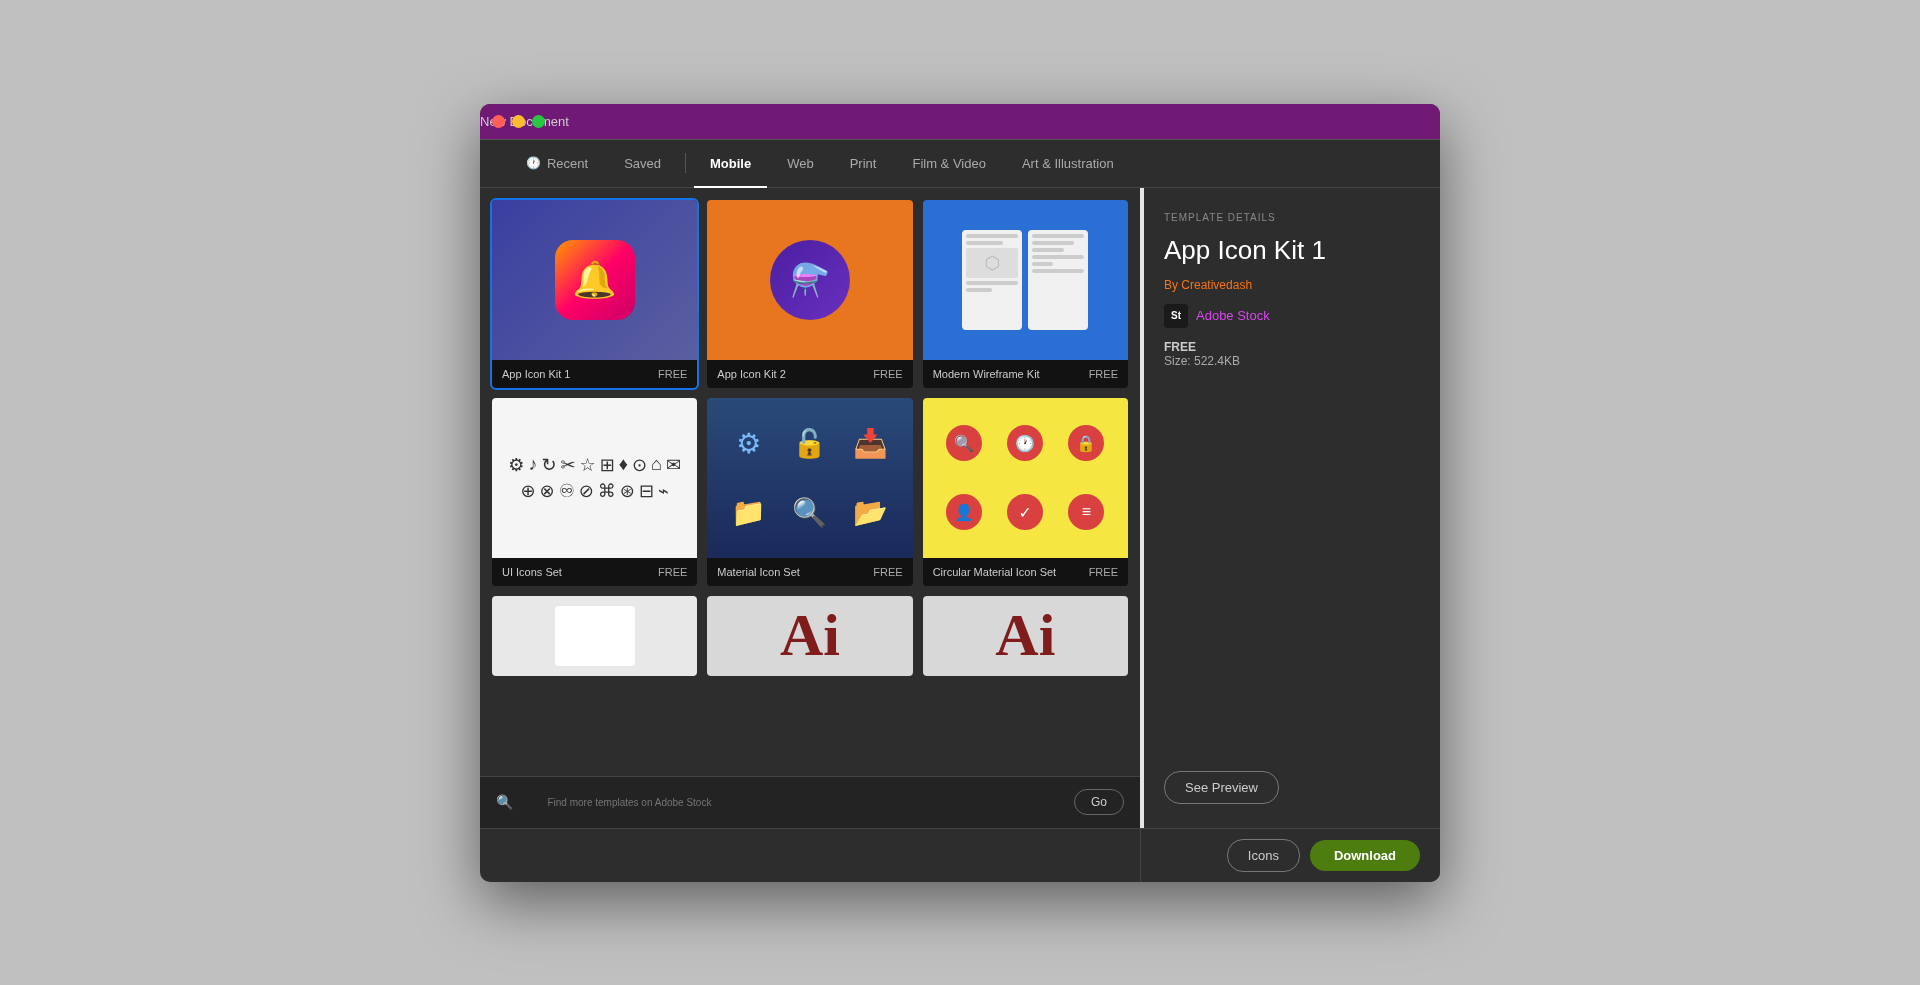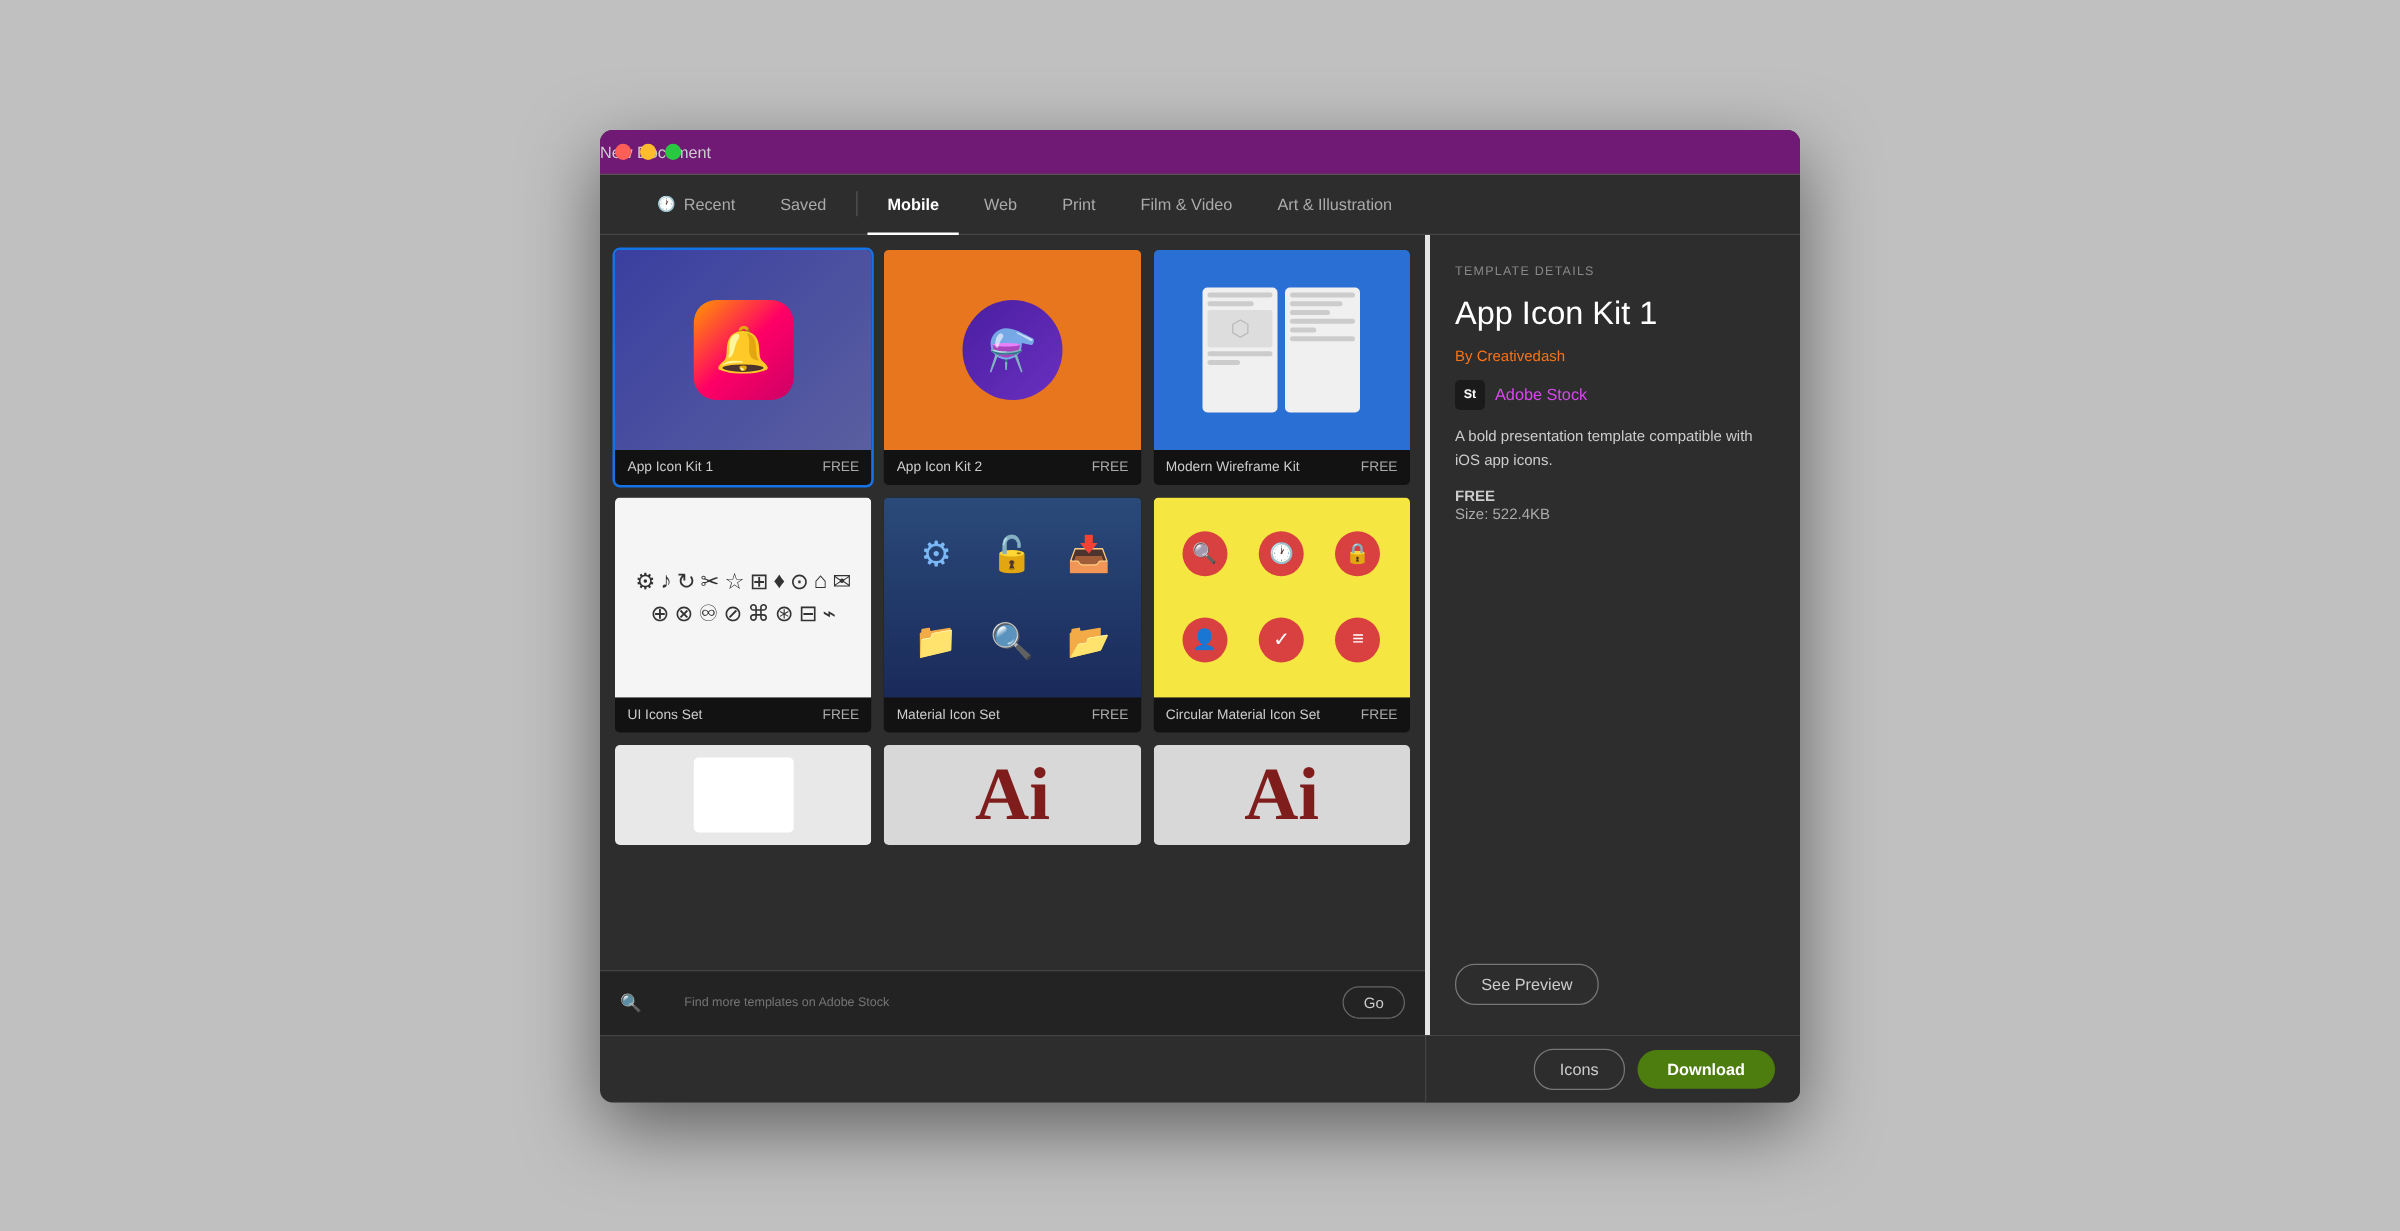--- a/index.html
+++ b/index.html
@@ -614,21 +614,20 @@
     <div class="details-panel">
       <div class="details-label">TEMPLATE DETAILS</div>
       <div class="details-title">App Icon Kit 1</div>
       <div class="details-author">
         <span>By </span><span>Creativedash</span>
       </div>
       <div class="stock-badge">
         <div class="stock-icon">St</div>
         <span class="stock-name">Adobe Stock</span>
       </div>
-      <div class="details-desc">A bold presentation template compatible with iOS app icons.</div>
       <div>
         <div class="details-free">FREE</div>
         <div class="details-size">Size: 522.4KB</div>
       </div>
       <div class="spacer"></div>
       <button class="preview-btn">See Preview</button>
     </div>
   </div>
 
   <div class="bottom-section">

